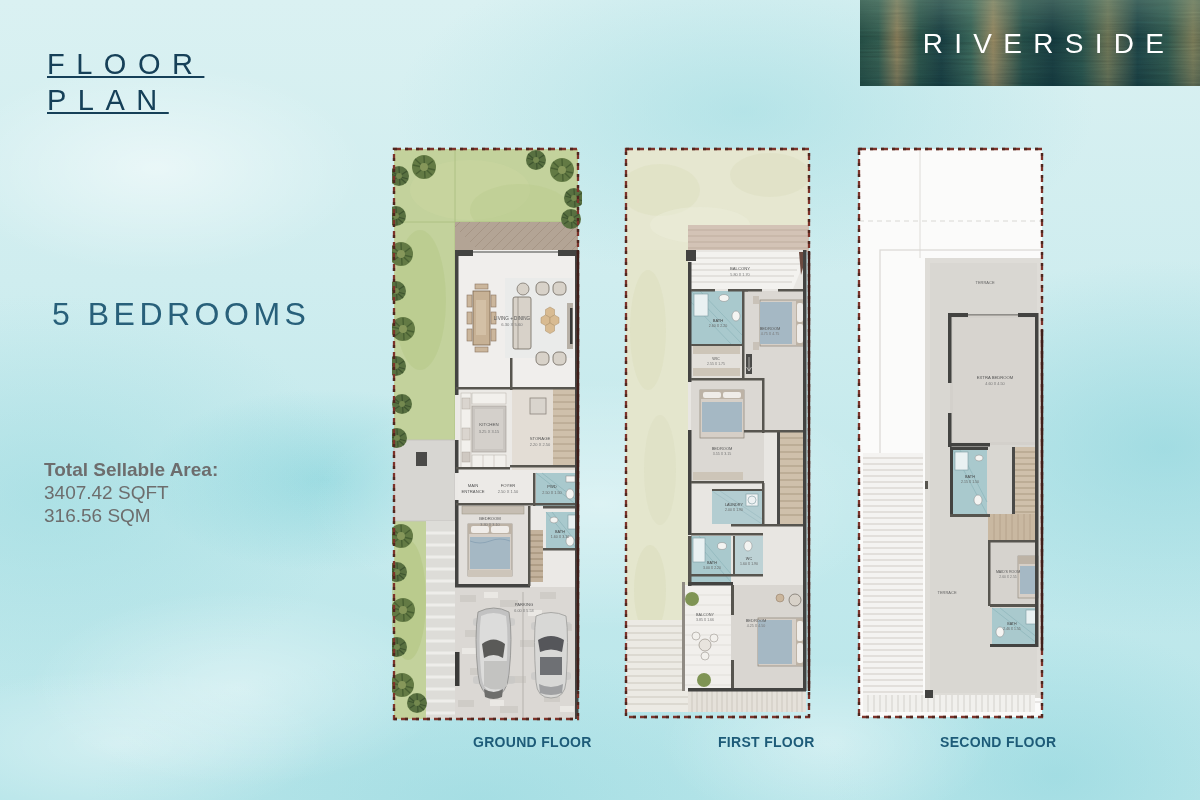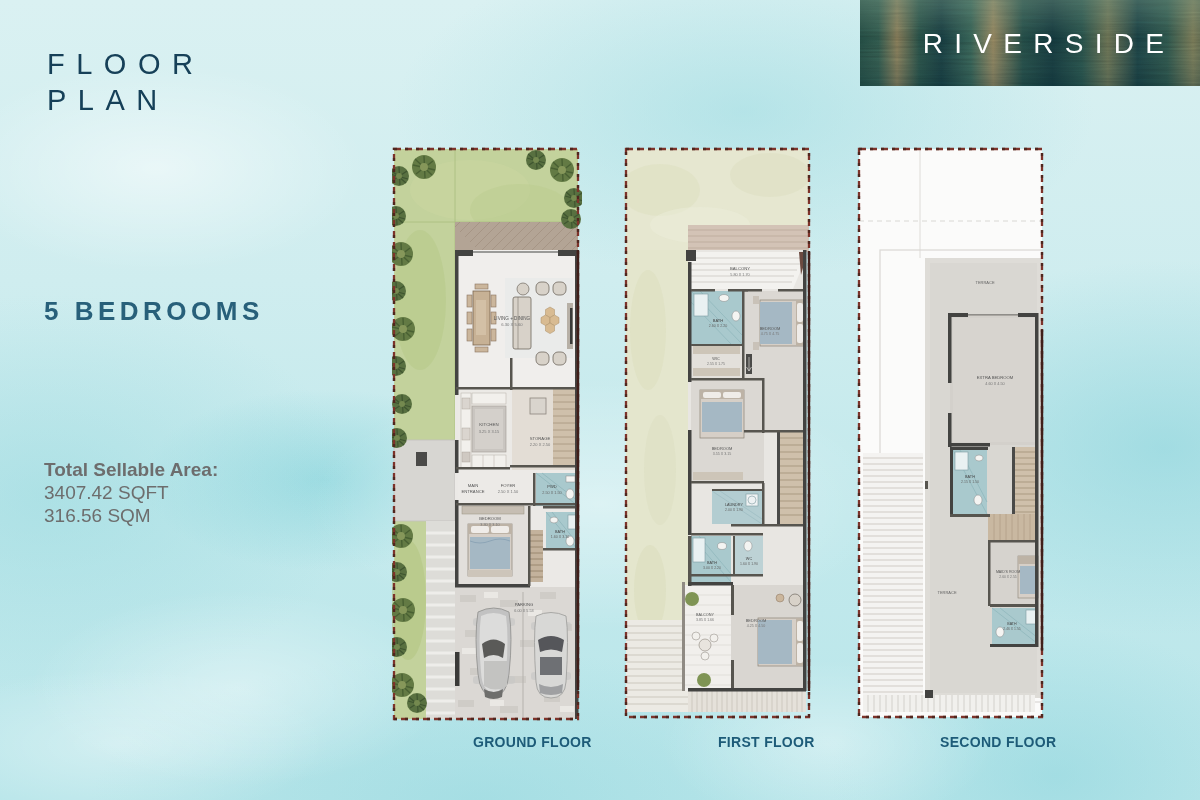--- a/index.html
+++ b/index.html
@@ -19,21 +19,21 @@
       radial-gradient(ellipse 300px 200px at 88% 97%, rgba(140,212,220,.5), rgba(140,212,220,0) 75%),
       linear-gradient(180deg,#daf1f2 0%,#cfedef 35%,#c2e9ec 65%,#b9e6ea 100%);
   }
   .plans svg{position:absolute;}
   .flabel{position:absolute;color:#1d5b78;font-weight:700;font-size:14px;letter-spacing:0.3px;white-space:nowrap;margin-left:46px;}
 </style>
 </head>
 <body>
 <div id="page">
 
-  <div style="position:absolute;left:47px;top:46px;color:#164058;font-size:29px;font-weight:500;letter-spacing:11.5px;line-height:36px;">FLOOR<br>PLAN</div>
+  <div style="position:absolute;left:47px;top:46px;color:#164058;font-size:29px;font-weight:500;letter-spacing:11.5px;line-height:36px;text-decoration:underline;">FLOOR<br>PLAN</div>
 
   <div style="position:absolute;left:830px;top:0;width:370px;height:86px;padding-left:30px;">
     <svg width="370" height="86" viewBox="0 0 370 86">
       <defs>
         <linearGradient id="bw" x1="0" y1="0" x2="1" y2="0">
           <stop offset="0" stop-color="#2a5a50"></stop>
             <stop offset=".05" stop-color="#39685a"></stop>
           <stop offset=".10" stop-color="#9e9168"></stop>
             <stop offset=".16" stop-color="#2e5d53"></stop>
           <stop offset=".22" stop-color="#1b474c"></stop>
@@ -58,21 +58,21 @@
       <linearGradient id="bv" x1="0" y1="0" x2="0" y2="1">
         <stop offset="0" stop-color="#7fa08c" stop-opacity=".4"></stop>
         <stop offset=".45" stop-color="#7fa08c" stop-opacity="0"></stop>
         <stop offset="1" stop-color="#0d333c" stop-opacity=".25"></stop>
       </linearGradient>
       <rect x="0" y="0" width="370" height="86" fill="url(#bv)"></rect>
       <text x="189" y="53" text-anchor="middle" fill="#ffffff" font-size="28" letter-spacing="11.3" font-family="Liberation Sans,sans-serif">RIVERSIDE</text>
     </svg>
   </div>
 
-  <div style="position:absolute;left:44px;top:296px;color:#28607a;font-size:26px;font-weight:700;letter-spacing:4.5px;">5 BEDROOMS</div>
+  <div style="position:absolute;left:52px;top:296px;color:#28607a;font-size:32px;font-weight:400;letter-spacing:4.5px;">5 BEDROOMS</div>
 
 
   <div style="position:absolute;left:44px;top:458px;color:#6d6d6d;font-size:19px;line-height:23px;">
     <span style="font-weight:700;">Total Sellable Area:</span><br>3407.42 SQFT<br>316.56 SQM
   </div>
 
   <div class="plans">
 
     <svg id="gf" style="left:392px;top:147px;" width="190" height="576" viewBox="392 147 190 576">
       <defs>

